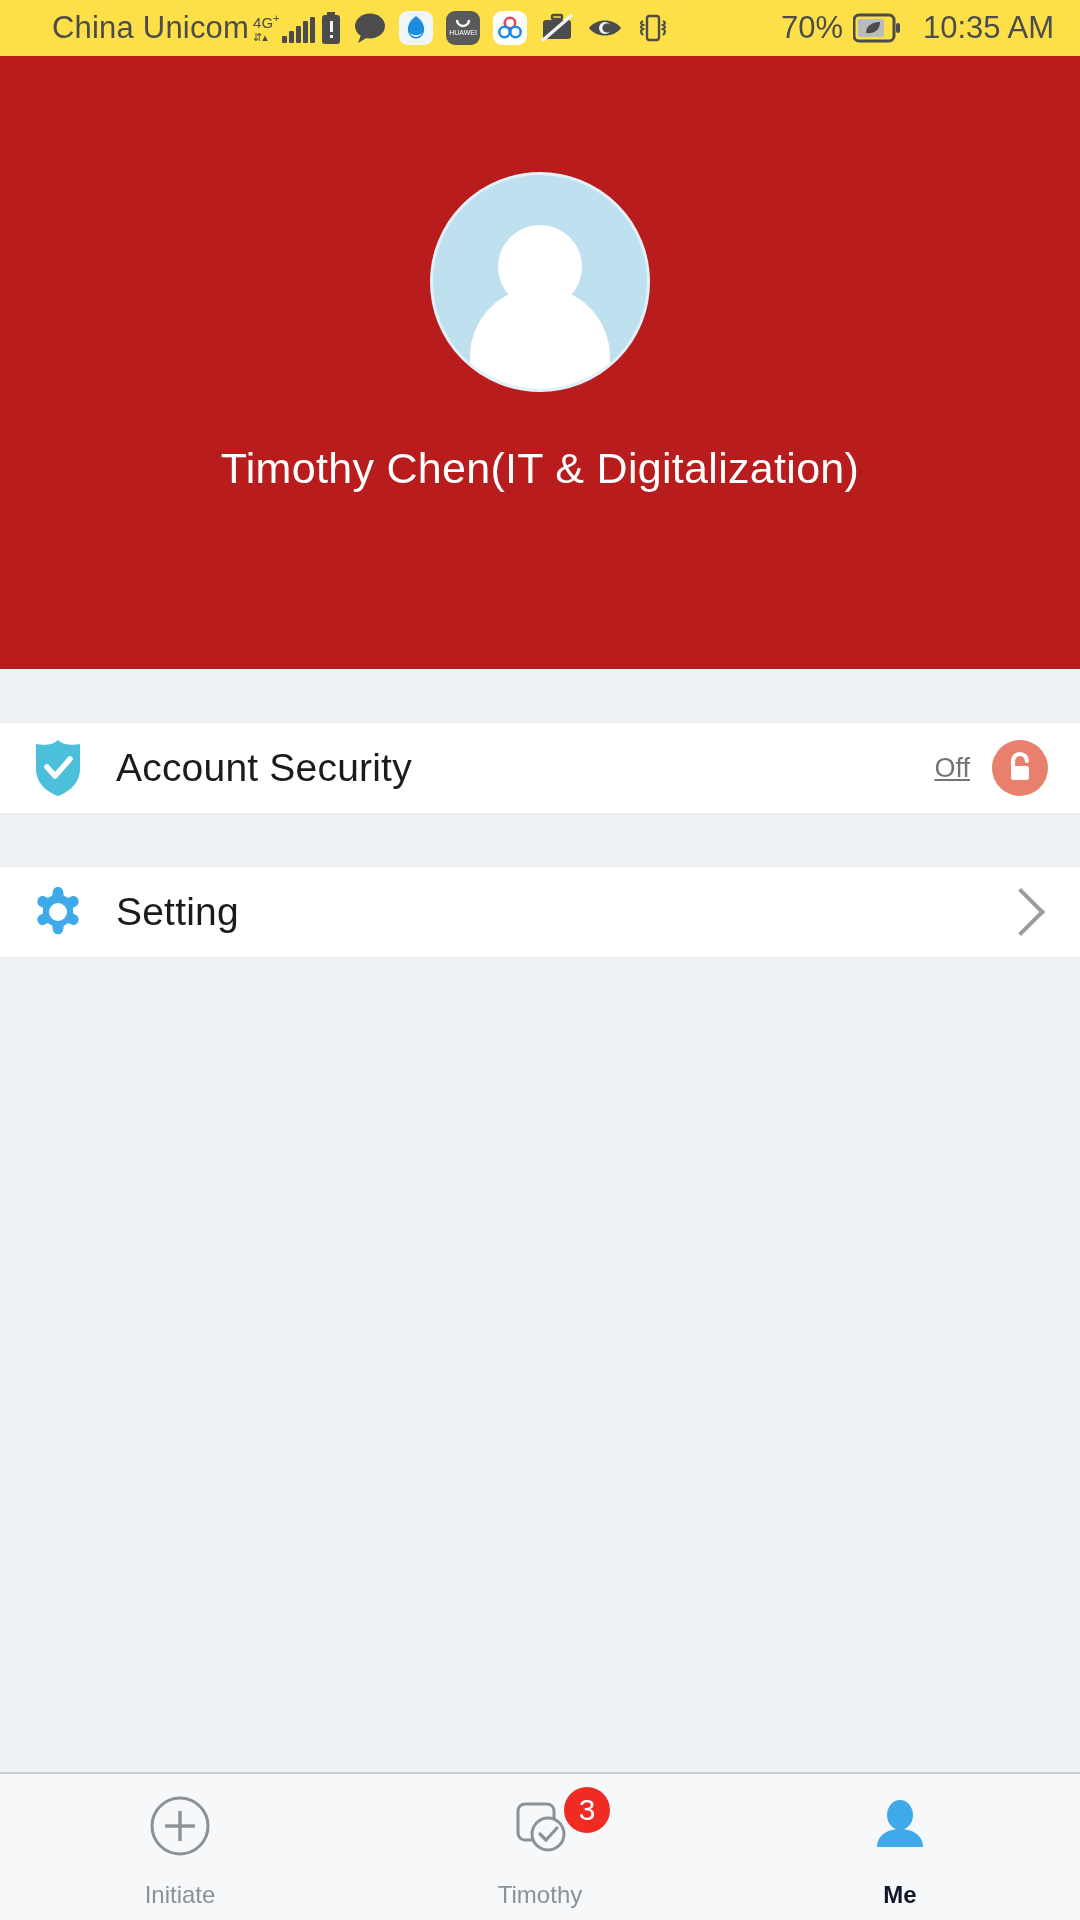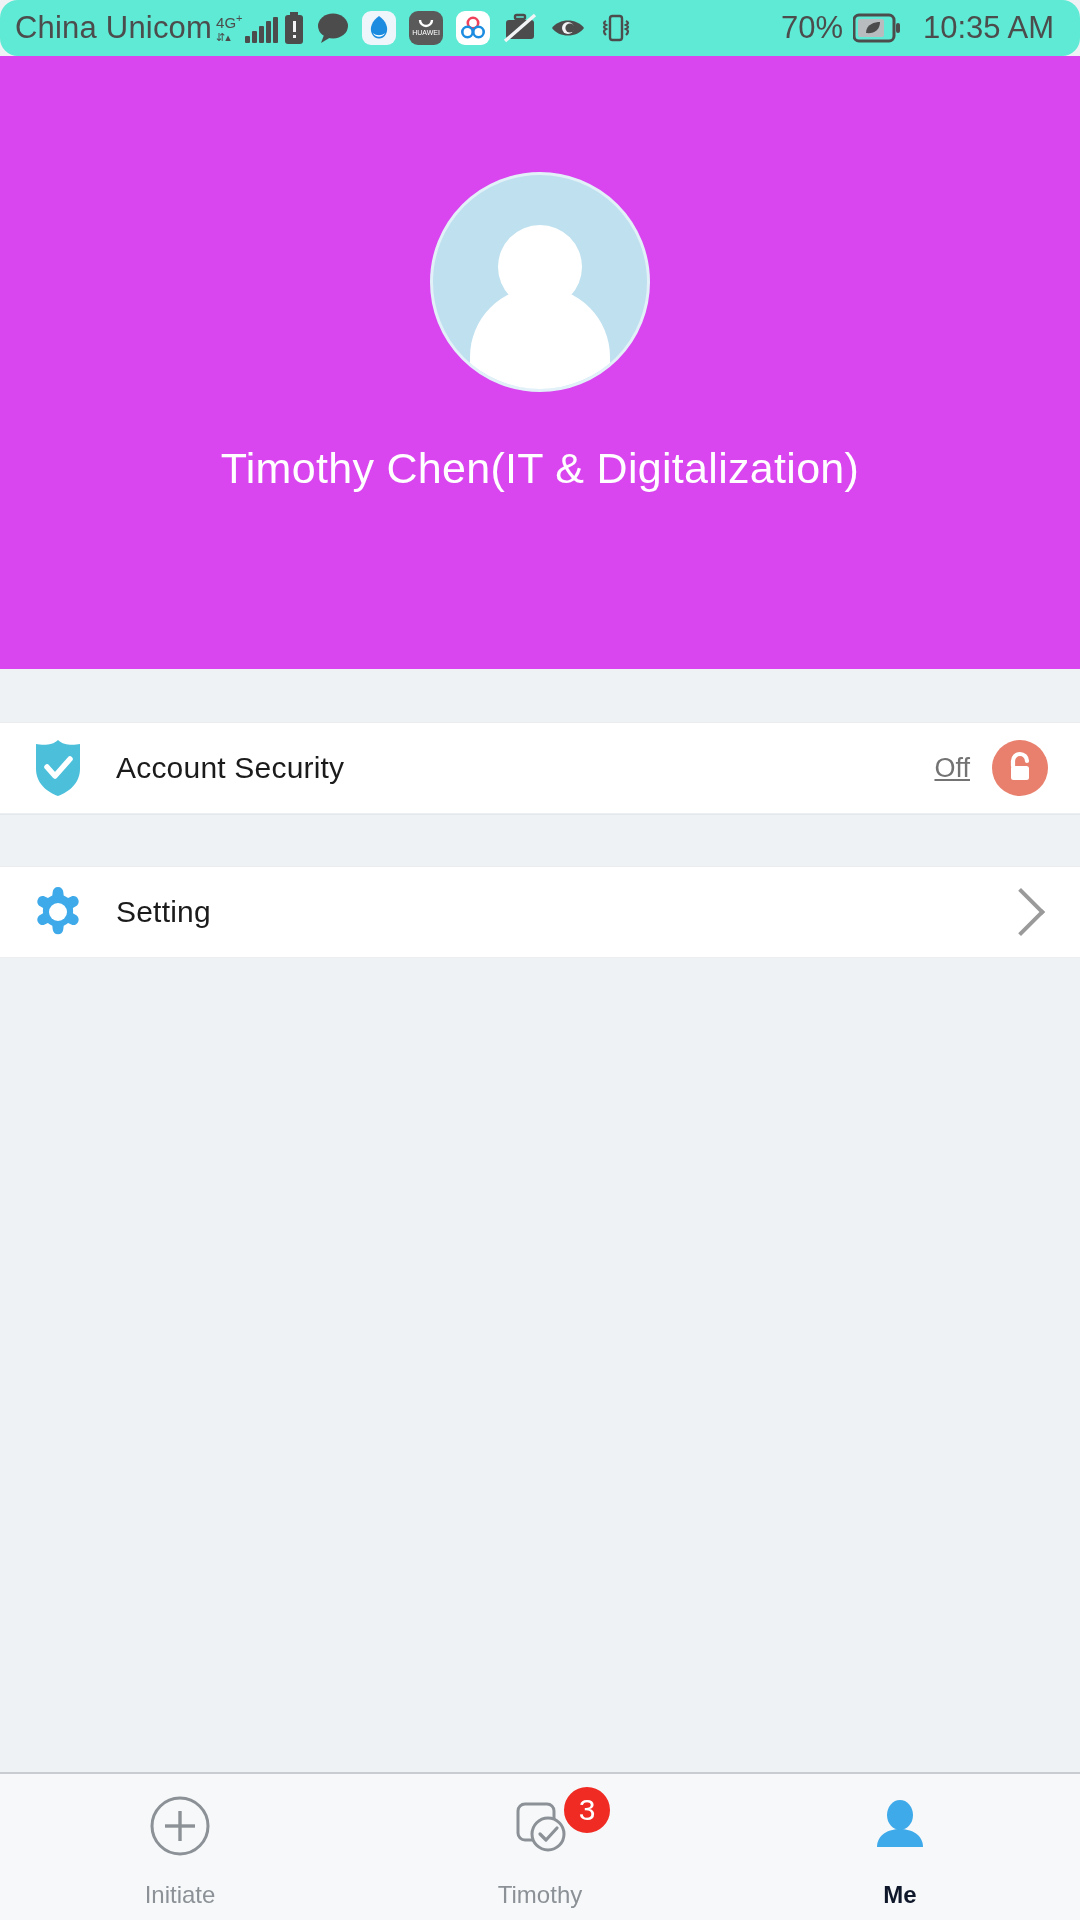--- a/index.html
+++ b/index.html
@@ -7,43 +7,42 @@
     width:1080px; height:1920px;
     font-family:"Liberation Sans", sans-serif;
     background:#eef2f5;
     overflow:hidden;
   }
   #app { position:relative; width:1080px; height:1920px; display:flex; flex-direction:column; }
 
   
   .statusbar{
     height:56px; flex:0 0 56px;
-    background:#5eead4;
+    background:#fde047;
     display:flex; align-items:center;
-    padding:0 26px 0 15px;
+    padding:0 26px 0 52px;
     color:#4a4a4a;
-    border-radius:18px;
   }
   .carrier{ font-size:31px; letter-spacing:.2px; color:#4c4c4c; white-space:nowrap; }
   .sb-icons{ display:flex; align-items:center; gap:13px; margin-left:6px; }
   .sb-right{ margin-left:auto; display:flex; align-items:center; gap:10px; }
   .sb-time{ font-size:31px; color:#4c4c4c; white-space:nowrap; margin-left:12px;}
   .batt-pct{ font-size:31px; color:#4c4c4c; }
   .ic{ display:block; }
 
   
   .signal-wrap{ display:flex; align-items:flex-end; margin-left:4px; }
   .netlabel{ font-size:15px; font-weight:normal; line-height:1; color:#4c4c4c; margin-bottom:2px;}
   .net-sub{ font-size:11px; line-height:1; color:#4c4c4c; }
   .bars{ display:flex; align-items:flex-end; gap:2px; height:26px; margin-left:2px;}
   .bars i{ width:5px; background:#4c4c4c; display:block; border-radius:1px;}
 
   
   .header{
-    flex:0 0 613px; background:#d946ef;
+    flex:0 0 613px; background:#b91c1c;
     display:flex; flex-direction:column; align-items:center;
     padding-top:116px;
   }
   .avatar{
     width:220px; height:220px; border-radius:50%;
     background:#bfe0ef; border:3px solid #e2f1f8;
     position:relative; overflow:hidden;
   }
   .av-head{ position:absolute; width:84px; height:84px; border-radius:50%; background:#fff; left:50%; transform:translateX(-50%); top:50px;}
   .av-body{ position:absolute; width:140px; height:110px; border-radius:70px 70px 0 0; background:#fff; left:50%; transform:translateX(-50%); bottom:-8px;}
@@ -56,21 +55,21 @@
   .gap-3{ height:20px; }
 
   .row{
     background:#ffffff; height:92px;
     display:flex; align-items:center;
     padding:0 32px 0 30px;
     border-top:1px solid #e9edf0;
     border-bottom:1px solid #eceff2;
   }
   .row-icon{ width:56px; display:flex; align-items:center; justify-content:center; }
-  .row-label{ font-size:30px; color:#1b1b1b; margin-left:30px; letter-spacing:.2px;}
+  .row-label{ font-size:39px; color:#1b1b1b; margin-left:30px; letter-spacing:.2px;}
   .row-right{ margin-left:auto; display:flex; align-items:center; gap:22px; }
   .row-value{ font-size:27px; color:#737373;text-decoration:underline; }
   .lock-badge{
     width:56px; height:56px; border-radius:50%; background:#e8806d;
     display:flex; align-items:center; justify-content:center;
   }
   .chev{ width:34px; height:34px; border-right:4px solid #9a9a9a; border-top:4px solid #9a9a9a; transform:rotate(45deg); margin-right:10px;}
 
   .signout-row{
     background:#ffffff; height:96px;

